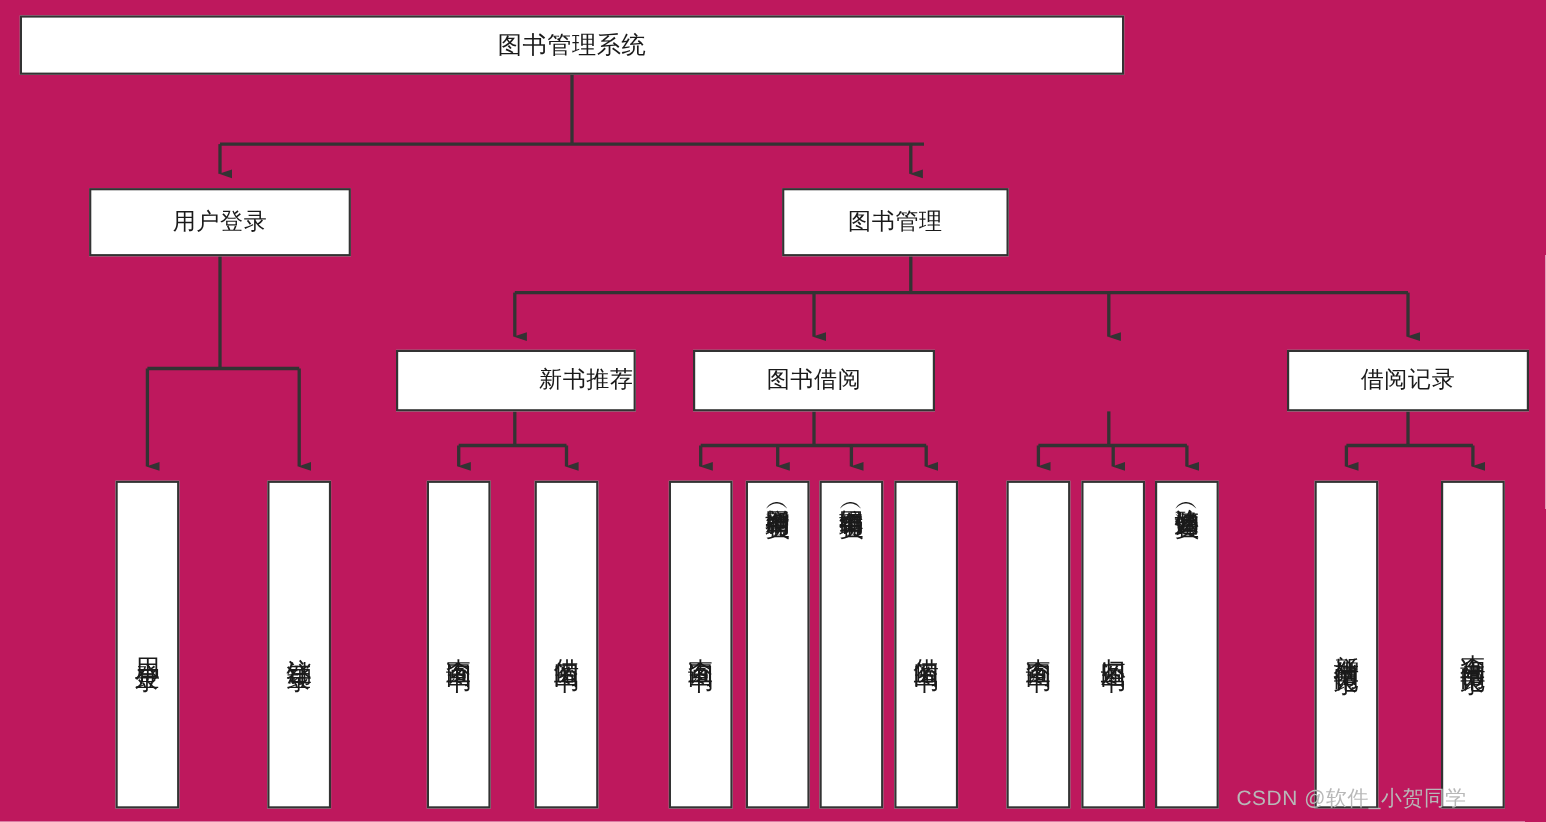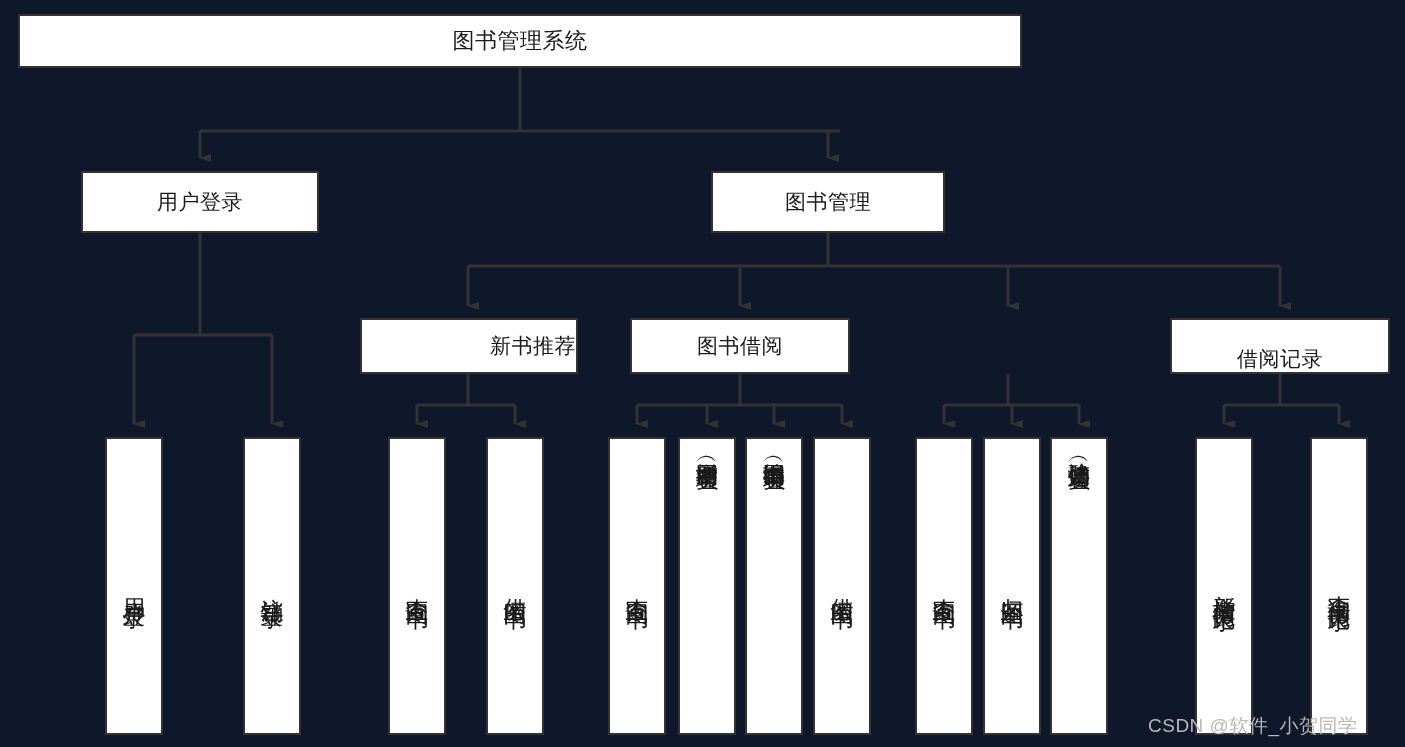--- a/index.html
+++ b/index.html
@@ -77,21 +77,21 @@
     color: #b8b8b8;
     font-size: 19px;
     white-space: nowrap;
     letter-spacing: 0.5px;
     pointer-events: none;
   }
 </style>
 </head>
 <body>
 
-<div id="diagram-root" style="background: #0f172a;">
+<div id="diagram-root" style="background: #be185d;">
 
   <svg id="edges" viewBox="0 0 1405 747" xmlns="http://www.w3.org/2000/svg">
     <defs>
       <marker id="arrow" markerWidth="10" markerHeight="12" refX="4" refY="11" orient="auto" markerUnits="userSpaceOnUse">
         <path d="M0,0 L8,0 L4,12 Z" fill="#333333"></path>
       </marker>
     </defs>
     <g stroke="#333333" stroke-width="3" fill="none">
 
       <path d="M520,68 L520,131"></path>
@@ -136,31 +136,31 @@
     </g>
   </svg>
 
   <div class="node h root" id="n-root" style="left: 18px; top: 14px; width: 1004px; height: 54px; border-color: rgb(51, 51, 51); color: rgb(26, 26, 26);">
     <span class="node-label">图书管理系统</span>
   </div>
 
   <div class="node h" id="n-l1-0" style="left: 81px; top: 171px; width: 238px; height: 62px; border-color: rgb(51, 51, 51); color: rgb(26, 26, 26);">
     <span class="node-label">用户登录</span>
   </div>
-  <div class="node h" id="n-l1-1" style="left: 711px; top: 171px; width: 234px; height: 62px; border-color: rgb(51, 51, 51); color: rgb(26, 26, 26);">
+  <div class="node h" id="n-l1-1" style="left: 711px; top: 171px; width: 206px; height: 62px; border-color: rgb(51, 51, 51); color: rgb(26, 26, 26);">
     <span class="node-label">图书管理</span>
   </div>
 
   <div class="node h" id="n-l2-0" style="left: 360px; top: 318px; width: 218px; height: 56px; border-color: rgb(51, 51, 51); color: rgb(26, 26, 26); justify-content: flex-end;">
     <span class="node-label">新书推荐</span>
   </div>
   <div class="node h" id="n-l2-1" style="left: 630px; top: 318px; width: 220px; height: 56px; border-color: rgb(51, 51, 51); color: rgb(26, 26, 26);">
     <span class="node-label">图书借阅</span>
   </div>
-  <div class="node h" id="n-l2-3" style="left: 1170px; top: 318px; width: 220px; height: 56px; border-color: rgb(51, 51, 51); color: rgb(26, 26, 26); align-items: flex-end;">
+  <div class="node h" id="n-l2-3" style="left: 1170px; top: 318px; width: 220px; height: 56px; border-color: rgb(51, 51, 51); color: rgb(26, 26, 26);">
     <span class="node-label">借阅记录</span>
   </div>
 
   <div class="node v center" id="n-leaf-0" style="left: 105px; top: 437px; width: 58px; height: 298px; border-color: rgb(51, 51, 51); color: rgb(26, 26, 26);">
     <span class="node-label">用户登录</span>
   </div>
   <div class="node v center" id="n-leaf-1" style="left: 243px; top: 437px; width: 58px; height: 298px; border-color: rgb(51, 51, 51); color: rgb(26, 26, 26);">
     <span class="node-label">注销登录</span>
   </div>
   <div class="node v center" id="n-leaf-2" style="left: 388px; top: 437px; width: 58px; height: 298px; border-color: rgb(51, 51, 51); color: rgb(26, 26, 26);">
@@ -190,15 +190,15 @@
   <div class="node v tall" id="n-leaf-10" style="left: 1050px; top: 437px; width: 58px; height: 298px; border-color: rgb(51, 51, 51); color: rgb(26, 26, 26);">
     <span class="node-label">确认归还（管理员）</span>
   </div>
   <div class="node v center" id="n-leaf-11" style="left: 1195px; top: 437px; width: 58px; height: 298px; border-color: rgb(51, 51, 51); color: rgb(26, 26, 26);">
     <span class="node-label">新增借阅记录</span>
   </div>
   <div class="node v center" id="n-leaf-12" style="left: 1310px; top: 437px; width: 58px; height: 298px; border-color: rgb(51, 51, 51); color: rgb(26, 26, 26);">
     <span class="node-label">查询借阅记录</span>
   </div>
 
-  <div class="watermark" id="wm" style="left: 1124px; top: 713px; color: rgb(184, 184, 184); margin-left: 24px;">CSDN @软件_小贺同学</div>
+  <div class="watermark" id="wm" style="left: 1124px; top: 713px; color: rgb(184, 184, 184);">CSDN @软件_小贺同学</div>
 
 </div>
 
 </body></html>

